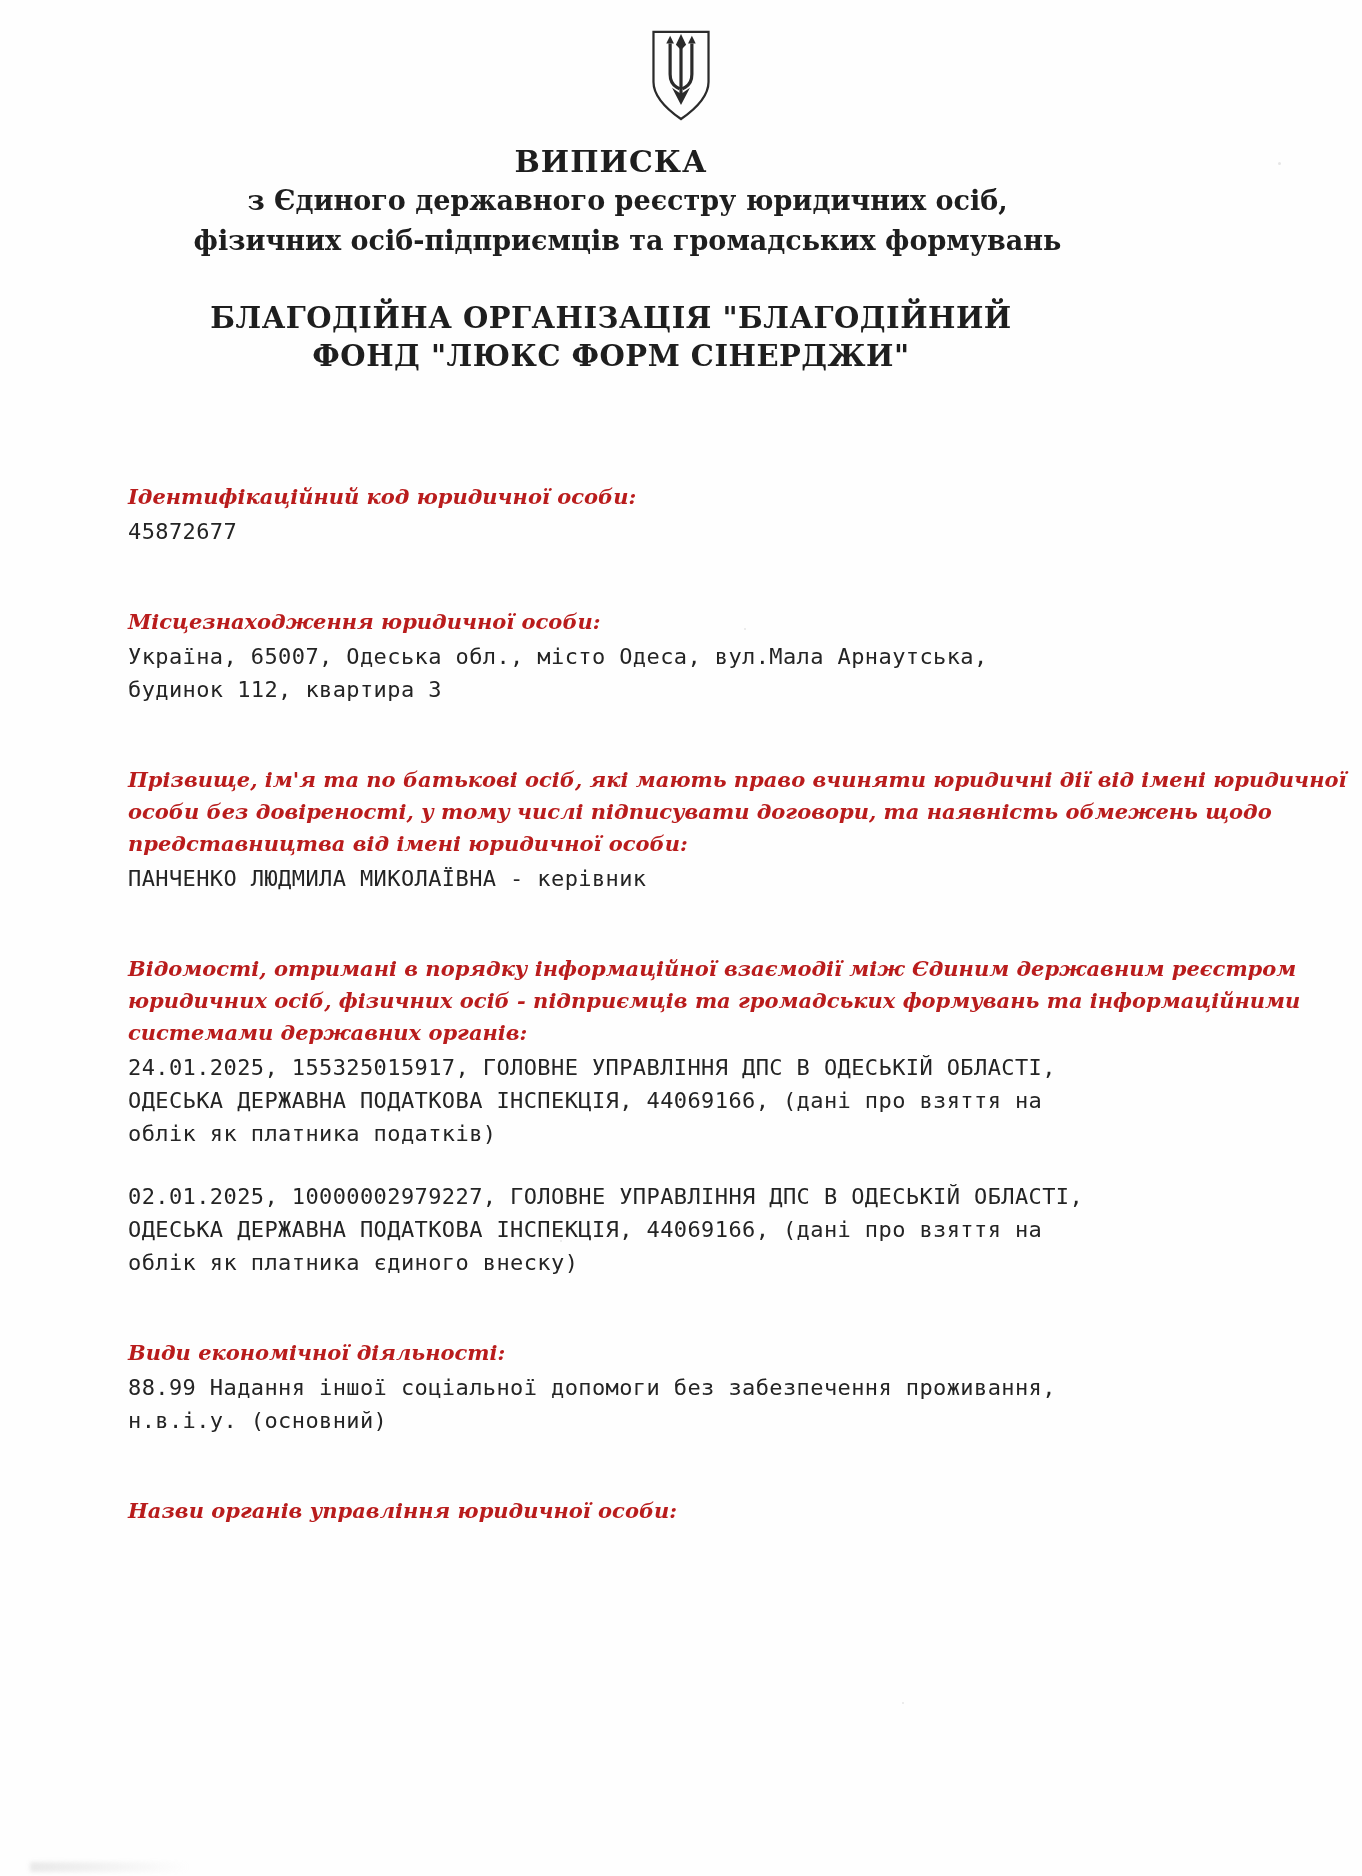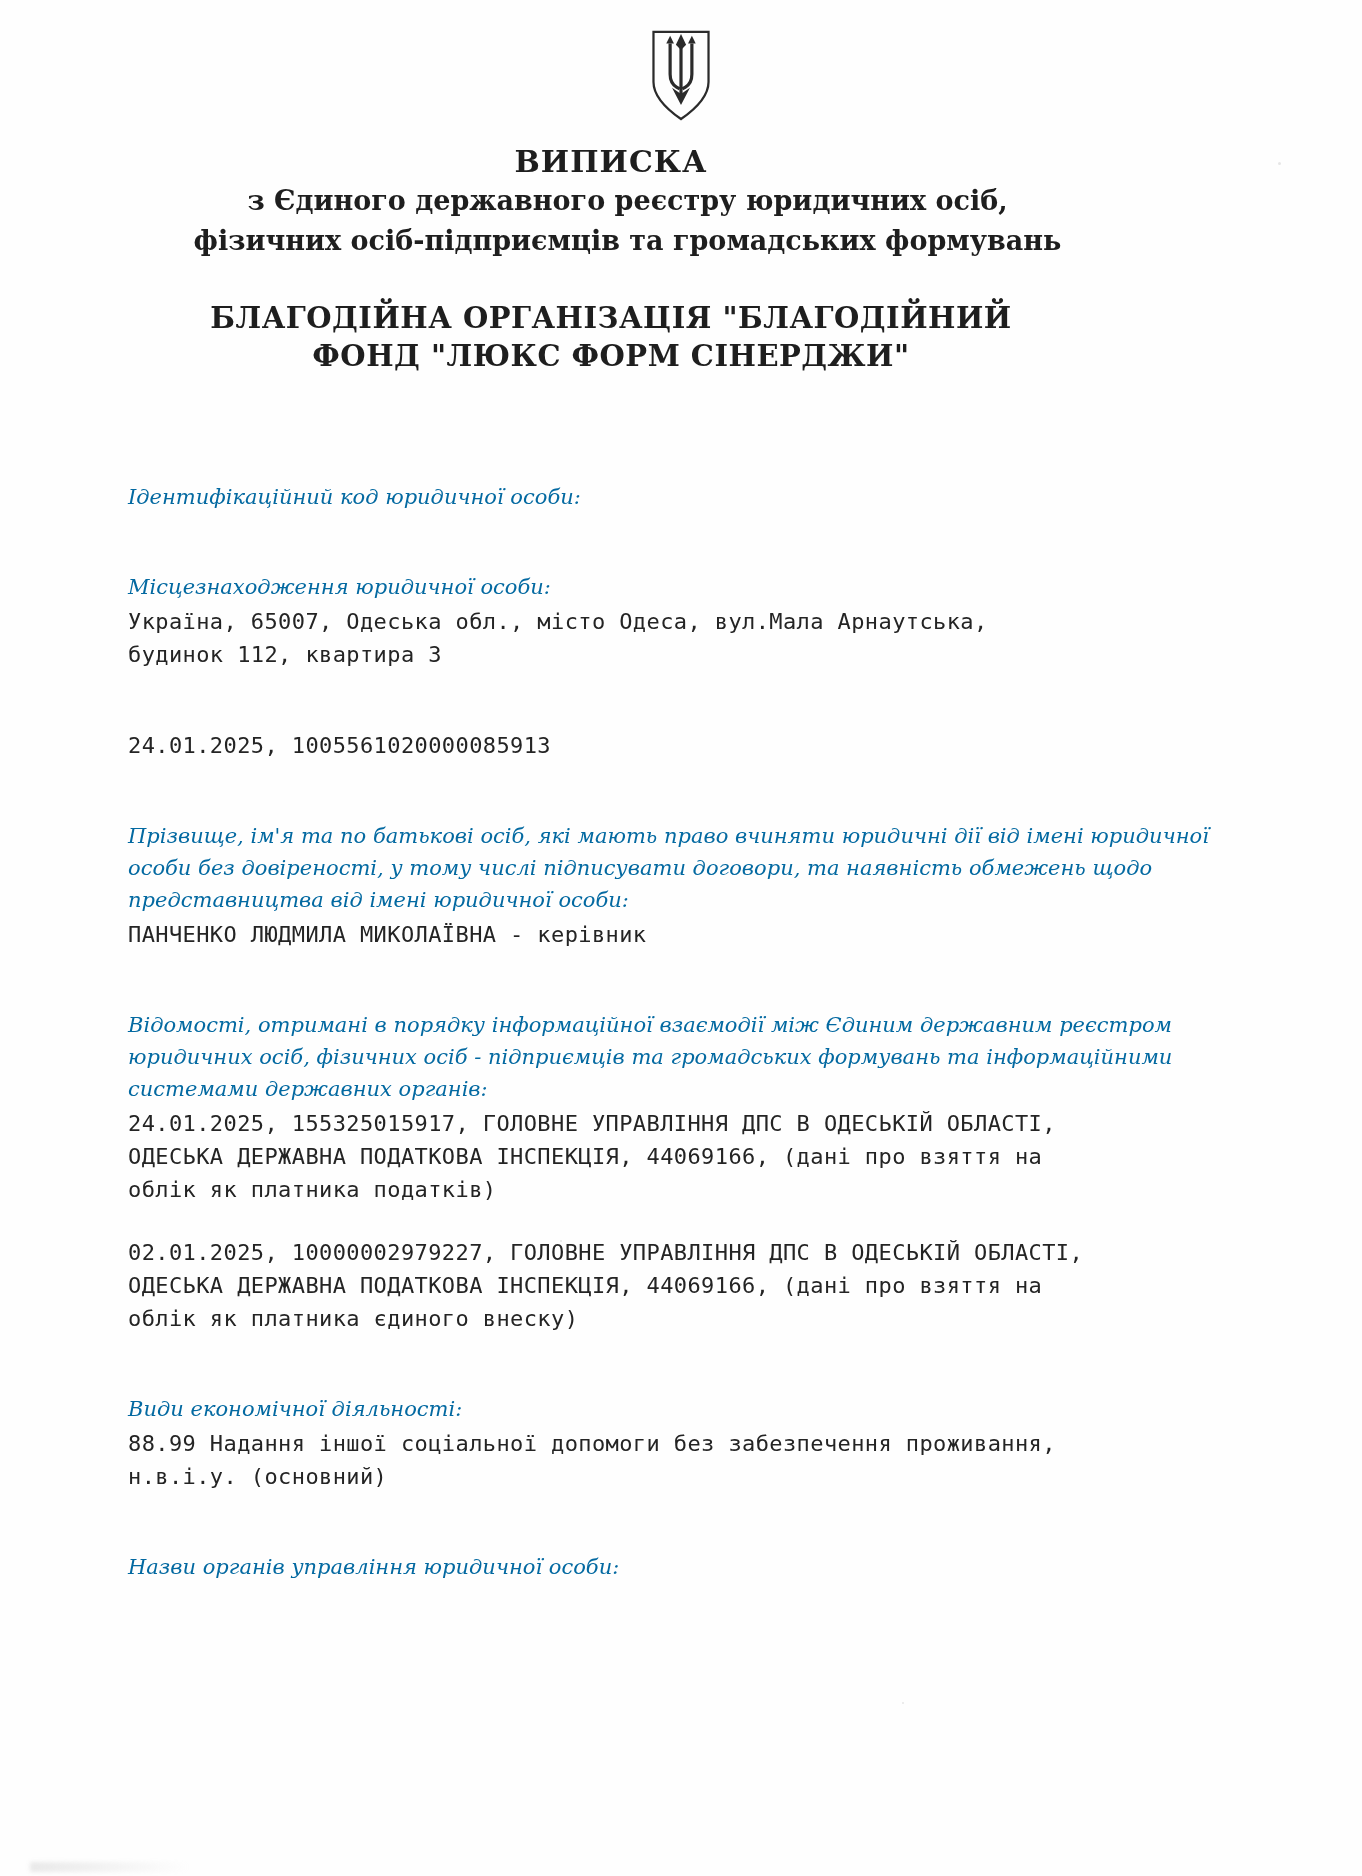--- a/index.html
+++ b/index.html
@@ -53,26 +53,26 @@
     white-space: pre;
   }
   
   .sections {
     padding: 0 100px 0 128px;
   }
   .section { margin-top: 58px; }
   .section:first-child { margin-top: 106px; }
   .section-heading {
     font-family: "DejaVu Serif", serif;
-    font-weight: normal;
+    font-weight: bold;
     font-style: italic;
     font-size: 21px;
     line-height: 32px;
     white-space: pre;
-    color: #0369a1;
+    color: #b91c1c;
   }
   .section-value {
     font-family: "DejaVu Sans Mono", monospace;
     font-size: 22px;
     line-height: 33px;
     letter-spacing: 0.4px;
     white-space: pre;
     color: #242424;
     margin-top: 2px;
   }
@@ -122,30 +122,30 @@
     <div class="doc-subtitle">з Єдиного державного реєстру юридичних осіб,
 фізичних осіб-підприємців та громадських формувань</div>
     <div class="org-name">БЛАГОДІЙНА ОРГАНІЗАЦІЯ "БЛАГОДІЙНИЙ
 ФОНД "ЛЮКС ФОРМ СІНЕРДЖИ"</div>
   </div>
 
   <div class="sections">
 
     <div class="section">
       <div class="section-heading">Ідентифікаційний код юридичної особи:</div>
+      <div class="section-value">45872677</div>
     </div>
 
     <div class="section">
       <div class="section-heading">Місцезнаходження юридичної особи:</div>
       <div class="section-value">Україна, 65007, Одеська обл., місто Одеса, вул.Мала Арнаутська,
 будинок 112, квартира 3</div>
     </div>
 
     <div class="section">
-      <div class="section-value">24.01.2025, 1005561020000085913</div>
     </div>
 
     <div class="section">
       <div class="section-heading">Прізвище, ім'я та по батькові осіб, які мають право вчиняти юридичні дії від імені юридичної
 особи без довіреності, у тому числі підписувати договори, та наявність обмежень щодо
 представництва від імені юридичної особи:</div>
       <div class="section-value">ПАНЧЕНКО ЛЮДМИЛА МИКОЛАЇВНА - керівник</div>
     </div>
 
     <div class="section">

